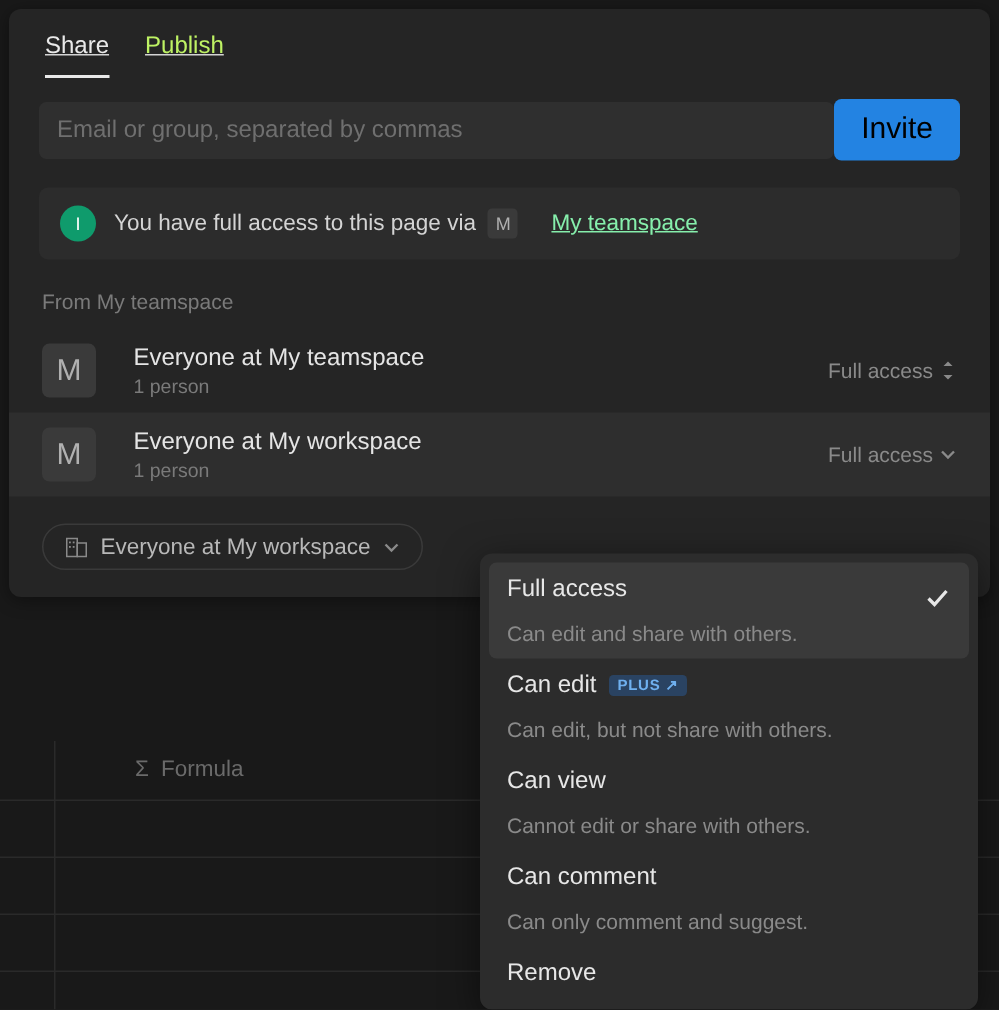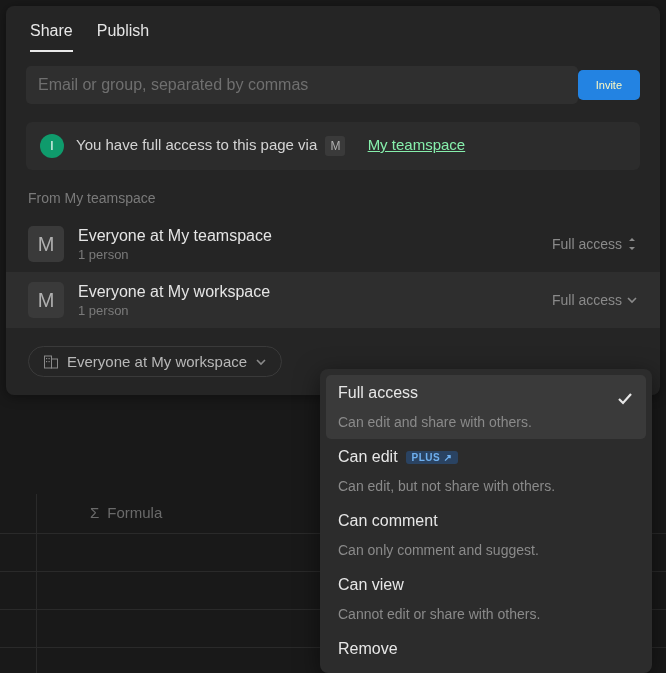--- a/index.html
+++ b/index.html
@@ -16,27 +16,28 @@
       background: #252525;
       border-radius: 8px;
       margin: 6px;
       padding-bottom: 8px;
       box-shadow: 0 2px 12px rgba(0,0,0,0.4);
     }
     .tabs {
       display: flex;
       gap: 24px;
       padding: 16px 24px 0 24px;
+      text-decoration: underline;
     }
     .tab {
       font-size: 16px;
       font-weight: 500;
       padding-bottom: 10px;
       cursor: pointer;
-      color: #e5e5e5;
+      color: #bef264;
     }
     .tab.active {
       color: #e9e9e9;
       border-bottom: 2px solid #e9e9e9;
     }
     .invite-row {
       display: flex;
       padding: 14px 20px 12px 20px;
       align-items: center;
     }
@@ -46,25 +47,25 @@
       border: none;
       border-radius: 5px;
       padding: 10px 12px;
       font-size: 16px;
       color: #d4d4d4;
       outline: none;
     }
     .email-input::placeholder { color: #6f6f6f; }
     .invite-btn {
       background: #2383e2;
-      color: #fef9c3;
+      color: #000000;
       border: none;
       border-radius: 5px;
       padding: 9px 18px;
-      font-size: 11px;
+      font-size: 20px;
       font-weight: 500;
       cursor: pointer;
     }
     .info-banner {
       margin: 6px 20px 12px 20px;
       background: #2c2c2c;
       border-radius: 6px;
       padding: 12px 14px;
       display: flex;
       align-items: center;
@@ -117,21 +118,21 @@
       width: 36px; height: 36px;
       border-radius: 5px;
       background: #3a3a3a;
       display: flex;
       align-items: center;
       justify-content: center;
       font-size: 20px;
       color: #b0b0b0;
       flex-shrink: 0;
     }
-    .share-info { flex: 1; }
+    .share-info { flex: 1; margin-left: 11px; }
     .share-title {
       font-size: 16px;
       color: #e5e5e5;
       margin-bottom: 2px;
     }
     .share-sub {
       font-size: 13px;
       color: #7a7a7a;
     }
     .access-selector {
@@ -333,28 +334,28 @@
     <div class="dd-left">
       <div class="dd-title">
         <span>Can edit</span>
         <span class="plus-badge">PLUS ↗</span>
       </div>
       <div class="dd-sub">Can edit, but not share with others.</div>
     </div>
   </div>
   <div class="dd-item">
     <div class="dd-left">
+      <div class="dd-title">Can view</div>
+      <div class="dd-sub">Cannot edit or share with others.</div>
+    </div>
+  </div>
+  <div class="dd-item">
+    <div class="dd-left">
       <div class="dd-title">Can comment</div>
       <div class="dd-sub">Can only comment and suggest.</div>
     </div>
   </div>
   <div class="dd-item">
     <div class="dd-left">
-      <div class="dd-title">Can view</div>
-      <div class="dd-sub">Cannot edit or share with others.</div>
-    </div>
-  </div>
-  <div class="dd-item">
-    <div class="dd-left">
       <div class="dd-title">Remove</div>
     </div>
   </div>
 </div>
 
 </body></html>

